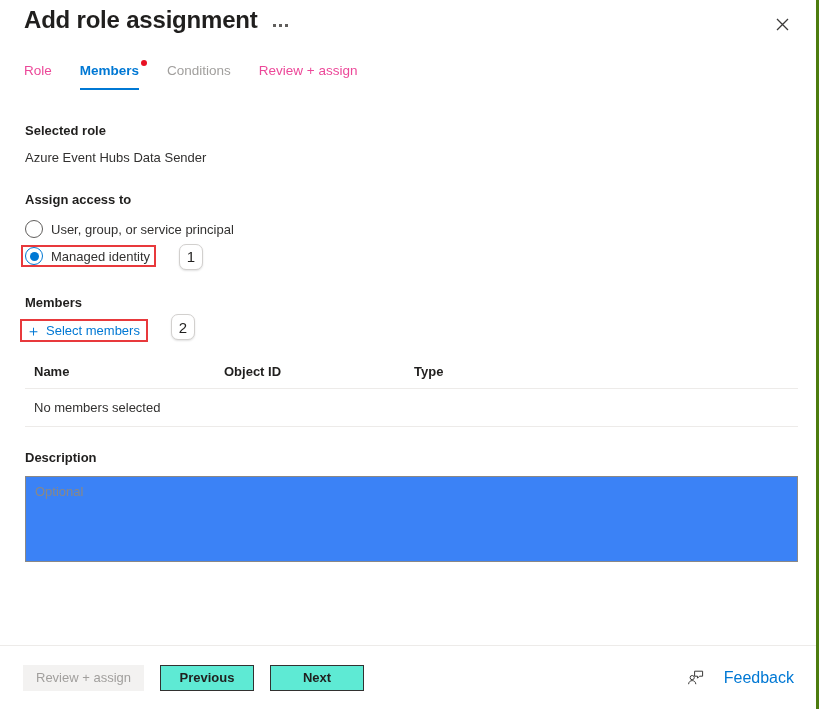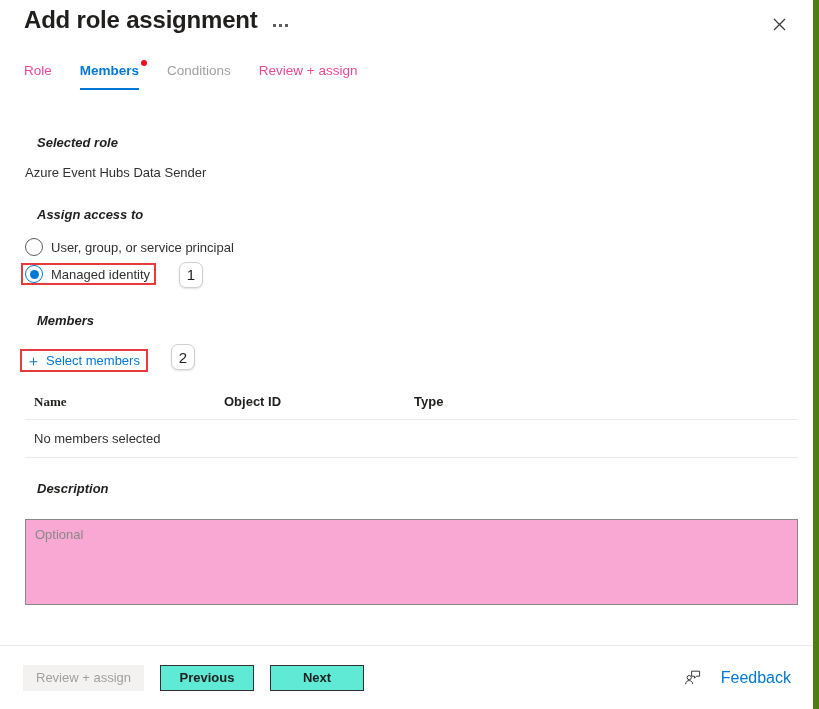--- a/index.html
+++ b/index.html
@@ -11,21 +11,21 @@
     font-family: "Liberation Sans", sans-serif;
     color: #1b1a19;
     overflow: hidden;
     position: relative;
   }
 
   .panel {
     position: absolute;
     inset: 0;
     background: #ffffff;
-    border-right: 6px solid #4d7c0f;
+    border-right: 3px solid #4d7c0f;
     display: flex;
     flex-direction: column;
   }
 
   
   .header {
     position: relative;
     height: 62px;
     flex: 0 0 auto;
   }
@@ -121,23 +121,22 @@
   .body {
     flex: 1 1 auto;
     position: relative;
     padding: 20px 20px 0 25px;
   }
 
   .label-strong {
     font-size: 13px;
     font-weight: 700;
     color: #201f1e;
-    margin: 12px;
+    margin: 0;
     line-height: 18px;
-    font-style: italic;
   }
   .value-text {
     font-size: 13px;
     color: #323130;
     line-height: 18px;
     margin: 9px 0 0 0;
   }
 
   .section-selected-role { margin-top: 0; }
   .section-assign { margin-top: 24px; }
@@ -244,32 +243,32 @@
     padding: 0 0 9px 9px;
     border-bottom: 1px solid #edebe9;
   }
   .mt-row {
     display: flex;
     font-size: 13px;
     color: #323130;
     padding: 11px 0 11px 9px;
     border-bottom: 1px solid #edebe9;
   }
-  .col-name  { width: 190px; flex: 0 0 auto; font-family: Liberation Serif, serif; }
+  .col-name  { width: 190px; flex: 0 0 auto; }
   .col-objid { width: 190px; flex: 0 0 auto; }
   .col-type  { flex: 1 1 auto; }
 
   
   .section-desc { margin-top: 22px; }
   .desc-area {
     margin-top: 9px;
     width: 773px;
     height: 86px;
     border: 1px solid #8a8886;
-    background: #f9a8d4;
+    background: #3b82f6;
     font-family: "Liberation Sans", sans-serif;
     font-size: 13px;
     color: #323130;
     padding: 7px 9px;
     resize: none;
     outline: none;
   }
   .desc-area::placeholder { color: #8a8886; }
 
   

